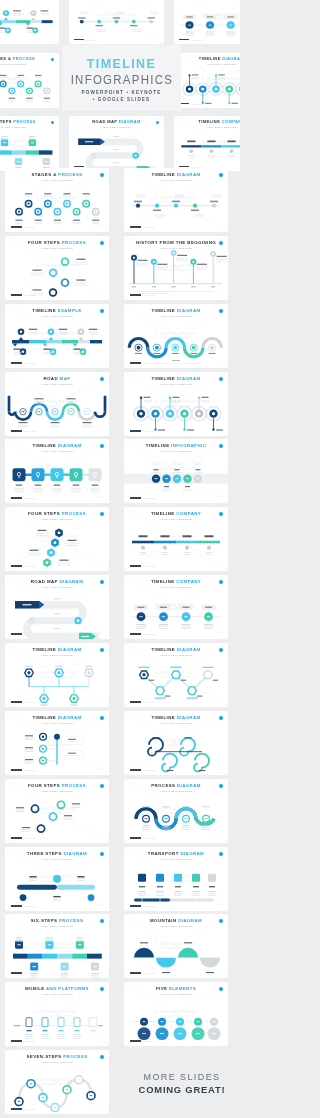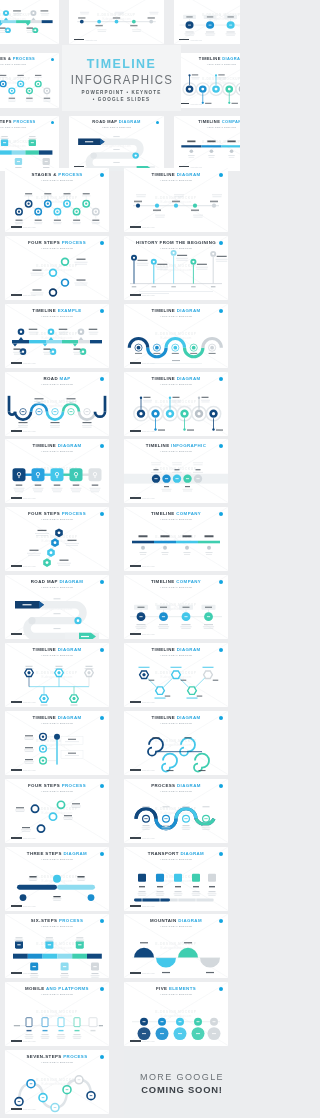--- a/index.html
+++ b/index.html
@@ -1570,16 +1570,16 @@
         <rect x="48.7" y="57.55" width="2.6" height="0.9" fill="#8fdcf0" opacity="0.82"></rect>
         <circle cx="62" cy="40" r="4" fill="#fff" stroke="#3fceb0" stroke-width="1.6"></circle>
         <rect x="60.7" y="39.55" width="2.6" height="0.9" fill="#3fceb0" opacity="0.82"></rect>
         <circle cx="74" cy="30" r="4" fill="#fff" stroke="#d3d8dc" stroke-width="1.6"></circle>
         <rect x="72.7" y="29.55" width="2.6" height="0.9" fill="#d3d8dc" opacity="0.82"></rect>
         <circle cx="86" cy="46" r="4" fill="#fff" stroke="#11487e" stroke-width="1.6"></circle>
         <rect x="84.7" y="45.55" width="2.6" height="0.9" fill="#11487e" opacity="0.82"></rect>
       </svg>
     </div>
     <div class="cs" style="left: 124px; top: 1050px; width: 116px; height: 68px;">
-      <div class="l1" style="top: 22px; font-size: 9px;">MORE GOOGLE</div>
-      <div class="l2" style="top: 34px; font-size: 9.4px;">COMING SOON!</div>
+      <div class="l1" style="top: 22px; font-size: 9px;">MORE SLIDES</div>
+      <div class="l2" style="top: 34px; font-size: 9.4px;">COMING GREAT!</div>
     </div>
   </div>
 
 </body></html>

